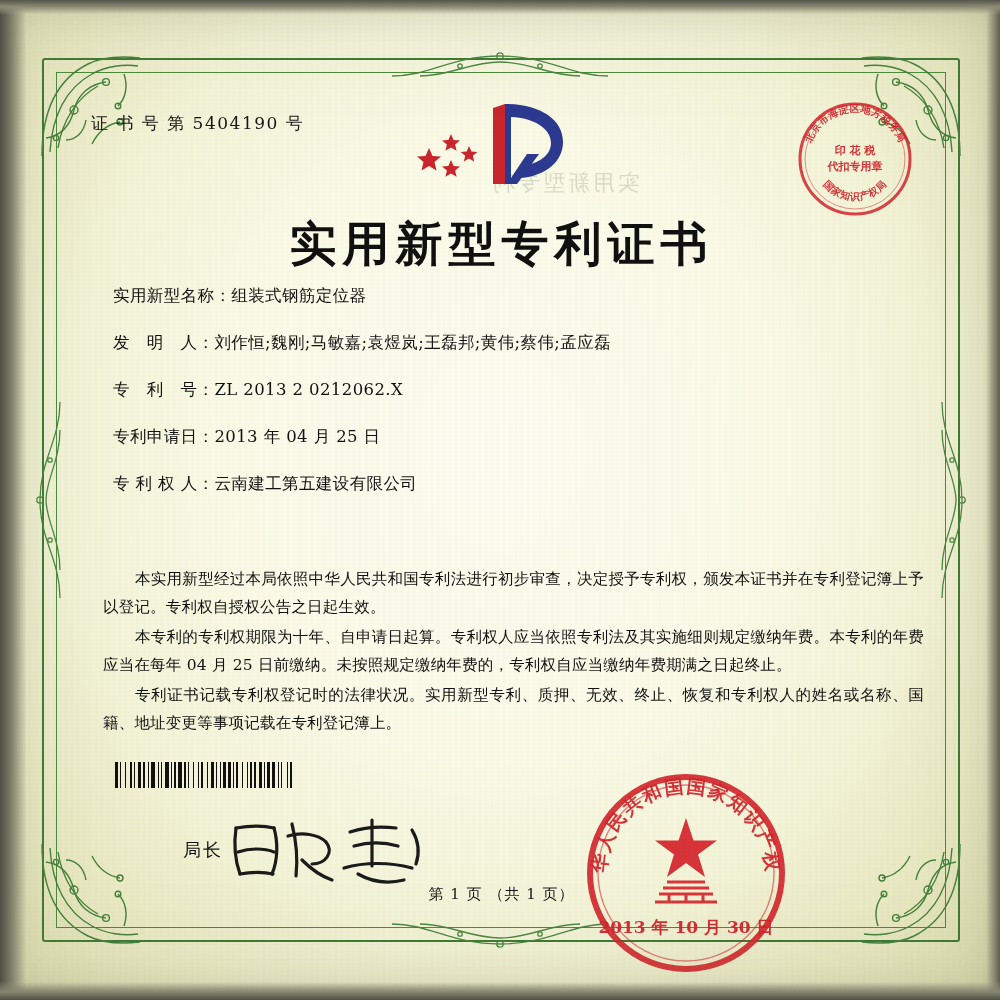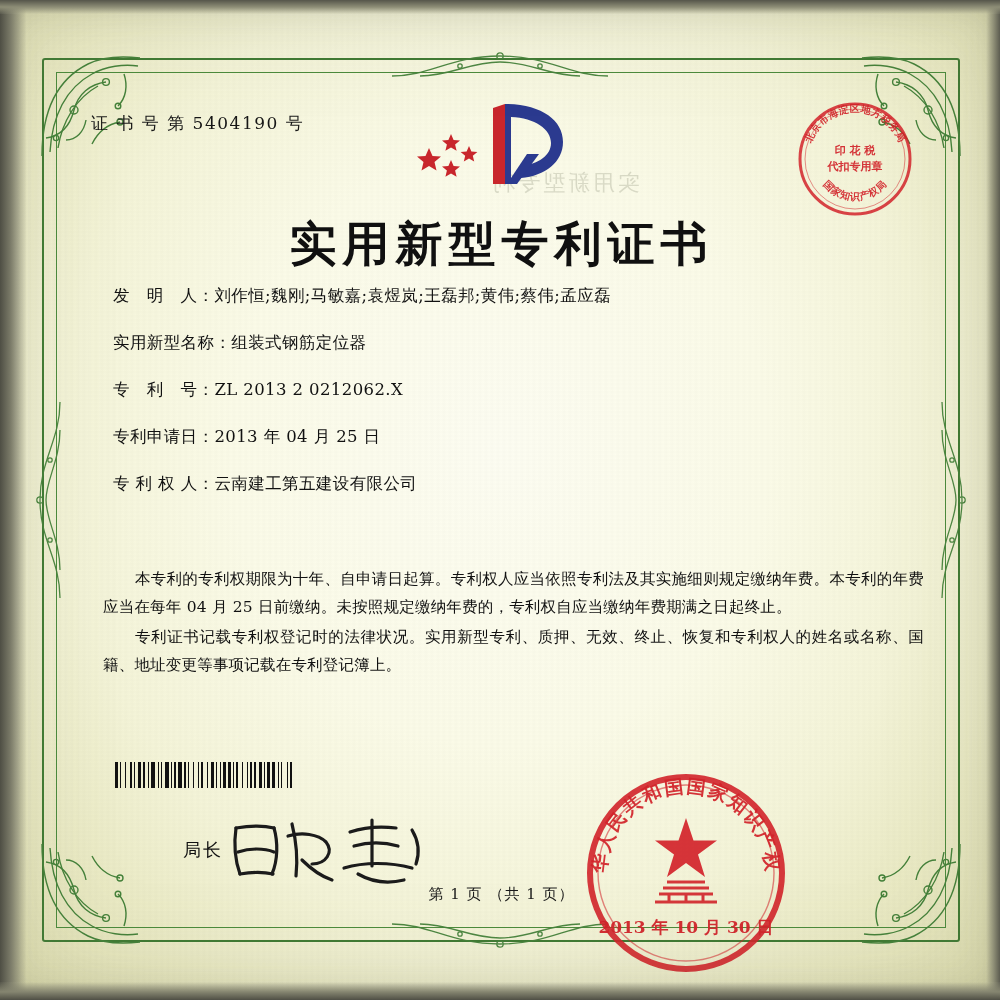--- a/index.html
+++ b/index.html
@@ -393,37 +393,38 @@
 
         <path d="M98 6 C134 6 156 22 156 44 C156 64 138 78 114 80 L114 68 C132 66 144 57 144 45 C144 31 128 20 104 19 L104 86 L98 86 Z" fill="#2b3a8f"></path>
         <path d="M110 86 L100 86 L120 56 L132 56 Z" fill="#2b3a8f"></path>
       </svg>
     </div>
 
     <div id="main-title">实用新型专利证书</div>
 
     <div id="fields">
       <div class="field-row">
+        <span class="field-label">实用新型名称：</span><span class="field-value">组装式钢筋定位器</span>
+      </div>
+      <div class="field-row">
         <span class="field-label">发　明　人：</span><span class="field-value">刘作恒;魏刚;马敏嘉;袁煜岚;王磊邦;黄伟;蔡伟;孟应磊</span>
-      </div>
-      <div class="field-row">
-        <span class="field-label">实用新型名称：</span><span class="field-value">组装式钢筋定位器</span>
       </div>
       <div class="field-row">
         <span class="field-label">专　利　号：</span><span class="field-value">ZL 2013 2 0212062.X</span>
       </div>
       <div class="field-row">
         <span class="field-label">专利申请日：</span><span class="field-value">2013 年 04 月 25 日</span>
       </div>
       <div class="field-row">
         <span class="field-label">专 利 权 人：</span><span class="field-value">云南建工第五建设有限公司</span>
       </div>
     </div>
 
     <div id="paragraphs">
+      <p class="para">本实用新型经过本局依照中华人民共和国专利法进行初步审查，决定授予专利权，颁发本证书并在专利登记簿上予以登记。专利权自授权公告之日起生效。</p>
       <p class="para">本专利的专利权期限为十年、自申请日起算。专利权人应当依照专利法及其实施细则规定缴纳年费。本专利的年费应当在每年 04 月 25 日前缴纳。未按照规定缴纳年费的，专利权自应当缴纳年费期满之日起终止。</p>
       <p class="para">专利证书记载专利权登记时的法律状况。实用新型专利、质押、无效、终止、恢复和专利权人的姓名或名称、国籍、地址变更等事项记载在专利登记簿上。</p>
     </div>
 
     <div id="barcode">
         <span class="bar" style="width:3.3000000000000003px"></span>
         <span style="display:inline-block;width:1.1px"></span>
         <span class="bar" style="width:1.1px"></span>
         <span style="display:inline-block;width:2.2px"></span>
         <span class="bar" style="width:1.1px"></span>

